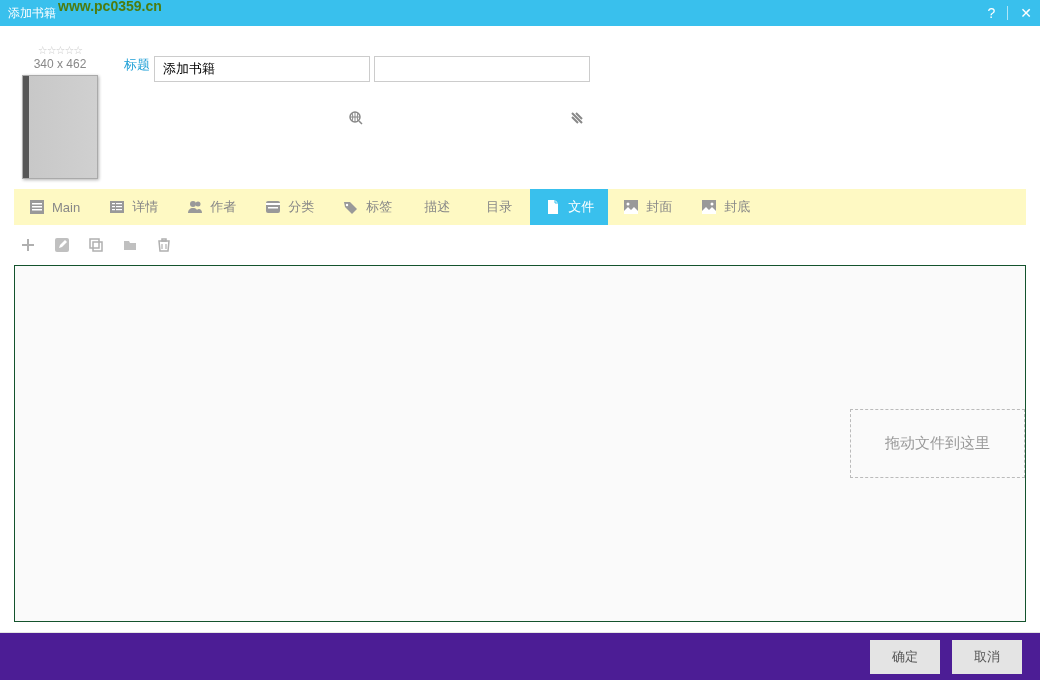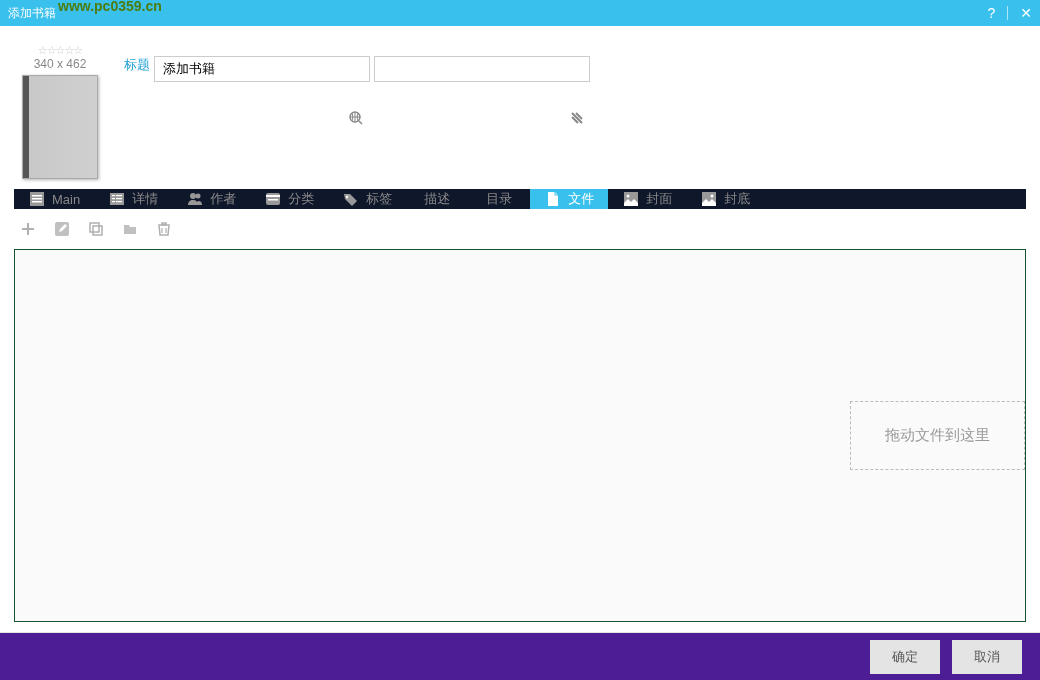--- a/index.html
+++ b/index.html
@@ -24,21 +24,21 @@
 .stars { color: #ccc; font-size: 11px; letter-spacing: -1px; }
 .dims { color: #888; font-size: 12px; margin-bottom: 4px; }
 .cover { width: 76px; height: 104px; background: linear-gradient(to right, #555 0%, #555 8%, #c8c8c8 8%, #d0d0d0 100%); border: 1px solid #aaa; box-shadow: 1px 1px 3px rgba(0,0,0,0.3); }
 
 .fields-col { flex: 1; display: flex; flex-direction: row; gap: 4px; padding-top: 12px; }
 .field-label { color: #1e9fd6; font-size: 13px; }
 .input-wrap { position: relative; }
 .text-input { width: 100%; height: 26px; border: 1px solid #ccc; padding: 0 30px 0 8px; font-size: 13px; font-family: inherit; }
 .input-icon { position: absolute; right: 6px; top: 50%; transform: translateY(-50%); color: #888; font-size: 14px; }
 
-.tabs { display: flex; background: #0f172a; height: 20px; margin-top: 4px; }
+.tabs { display: flex; background: #fef9c3; height: 36px; margin-top: 4px; }
 .tab { display: flex; align-items: center; gap: 6px; padding: 0 14px; color: #888; cursor: pointer; font-size: 13px; }
 .tab.active { background: #39c0ed; color: #fff; }
 .tab.plain { padding: 0 18px; }
 .tab-icon { width: 18px; height: 18px; display: flex; align-items: center; justify-content: center; }
 
 .toolbar { display: flex; gap: 14px; padding: 10px 4px; }
 .tool-btn { color: #b0b0b0; cursor: pointer; width: 20px; height: 20px; display: flex; align-items: center; justify-content: center; }
 
 .dropzone-wrap { flex: 1; border: 1px solid #14532d; margin-bottom: 10px; display: flex; align-items: center; justify-content: flex-end; background: #fafafa; }
 .dropzone { border: 1px dashed #bbb; padding: 24px 34px; color: #999; font-size: 15px; }

